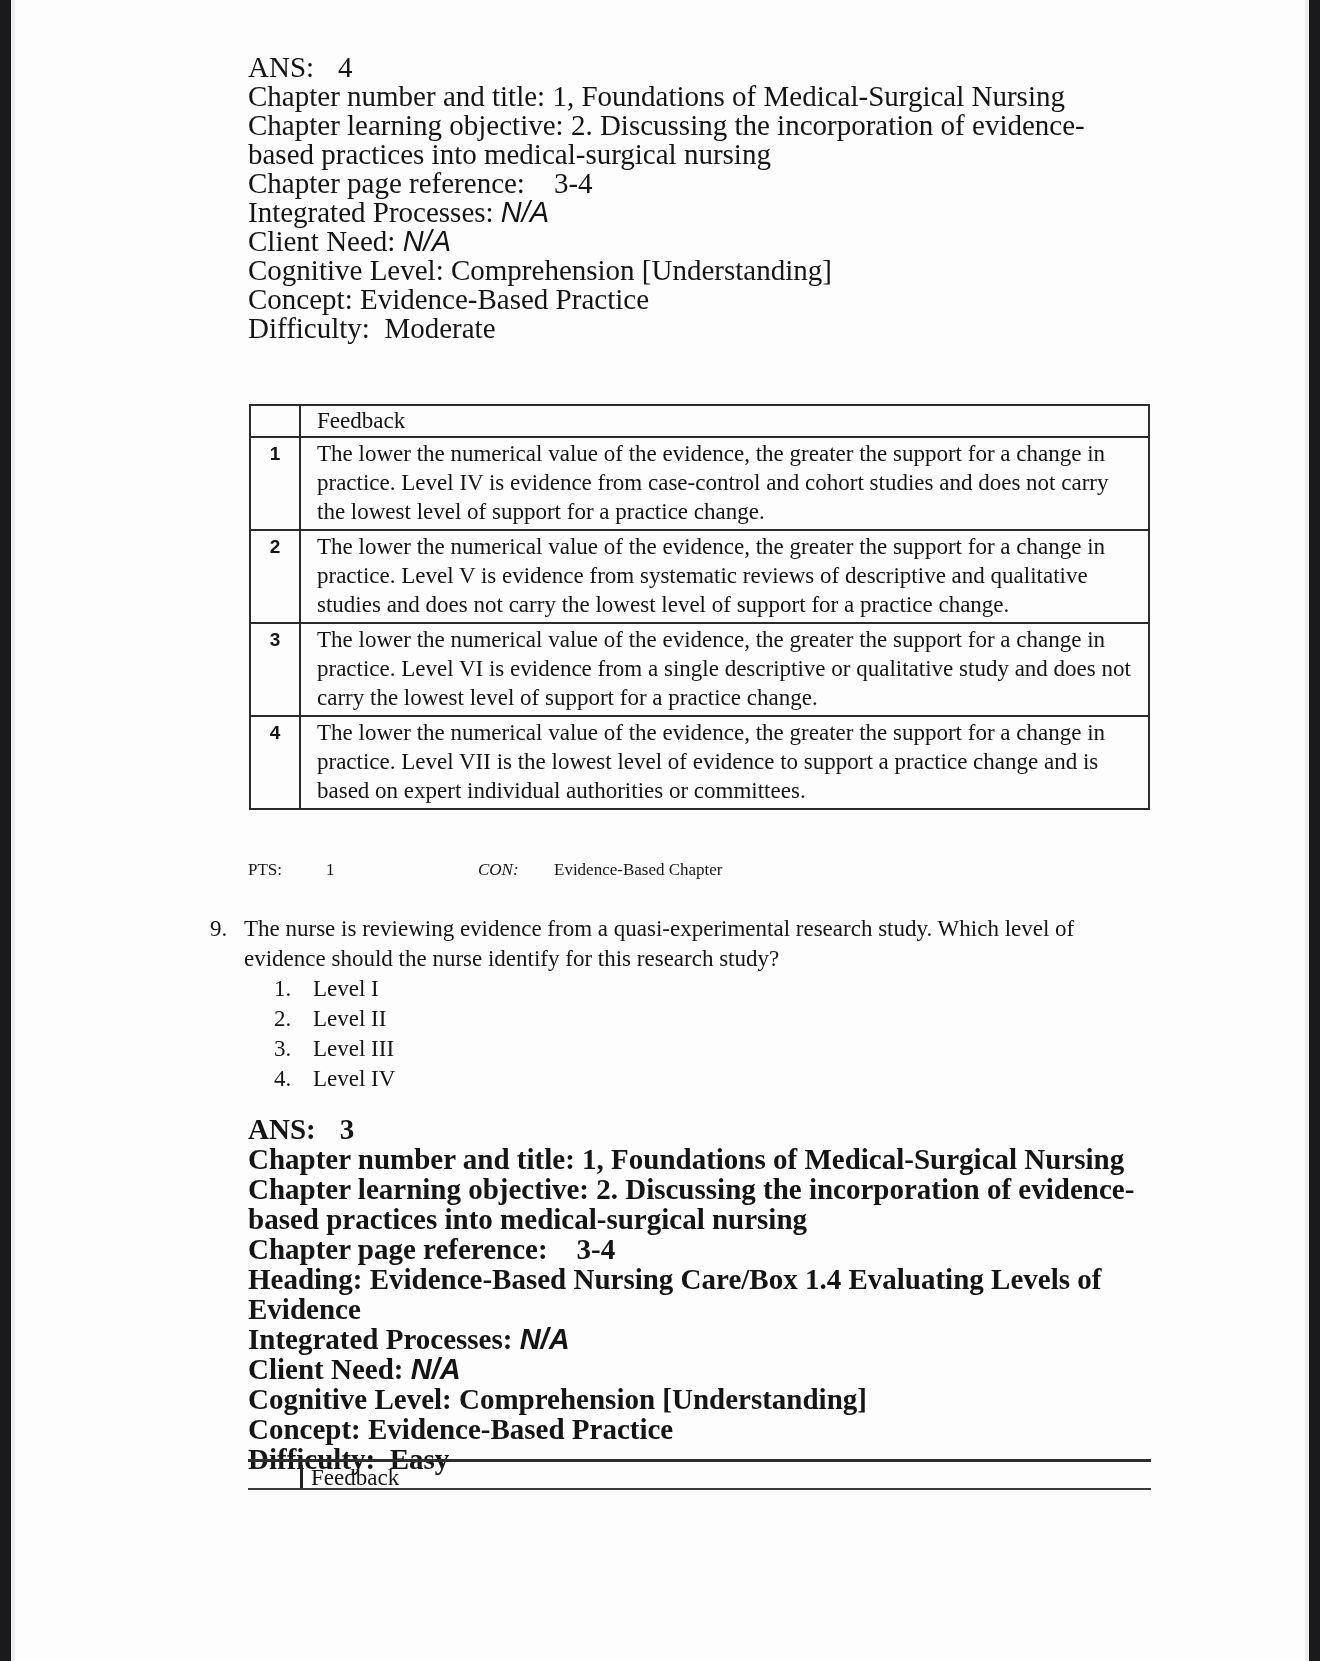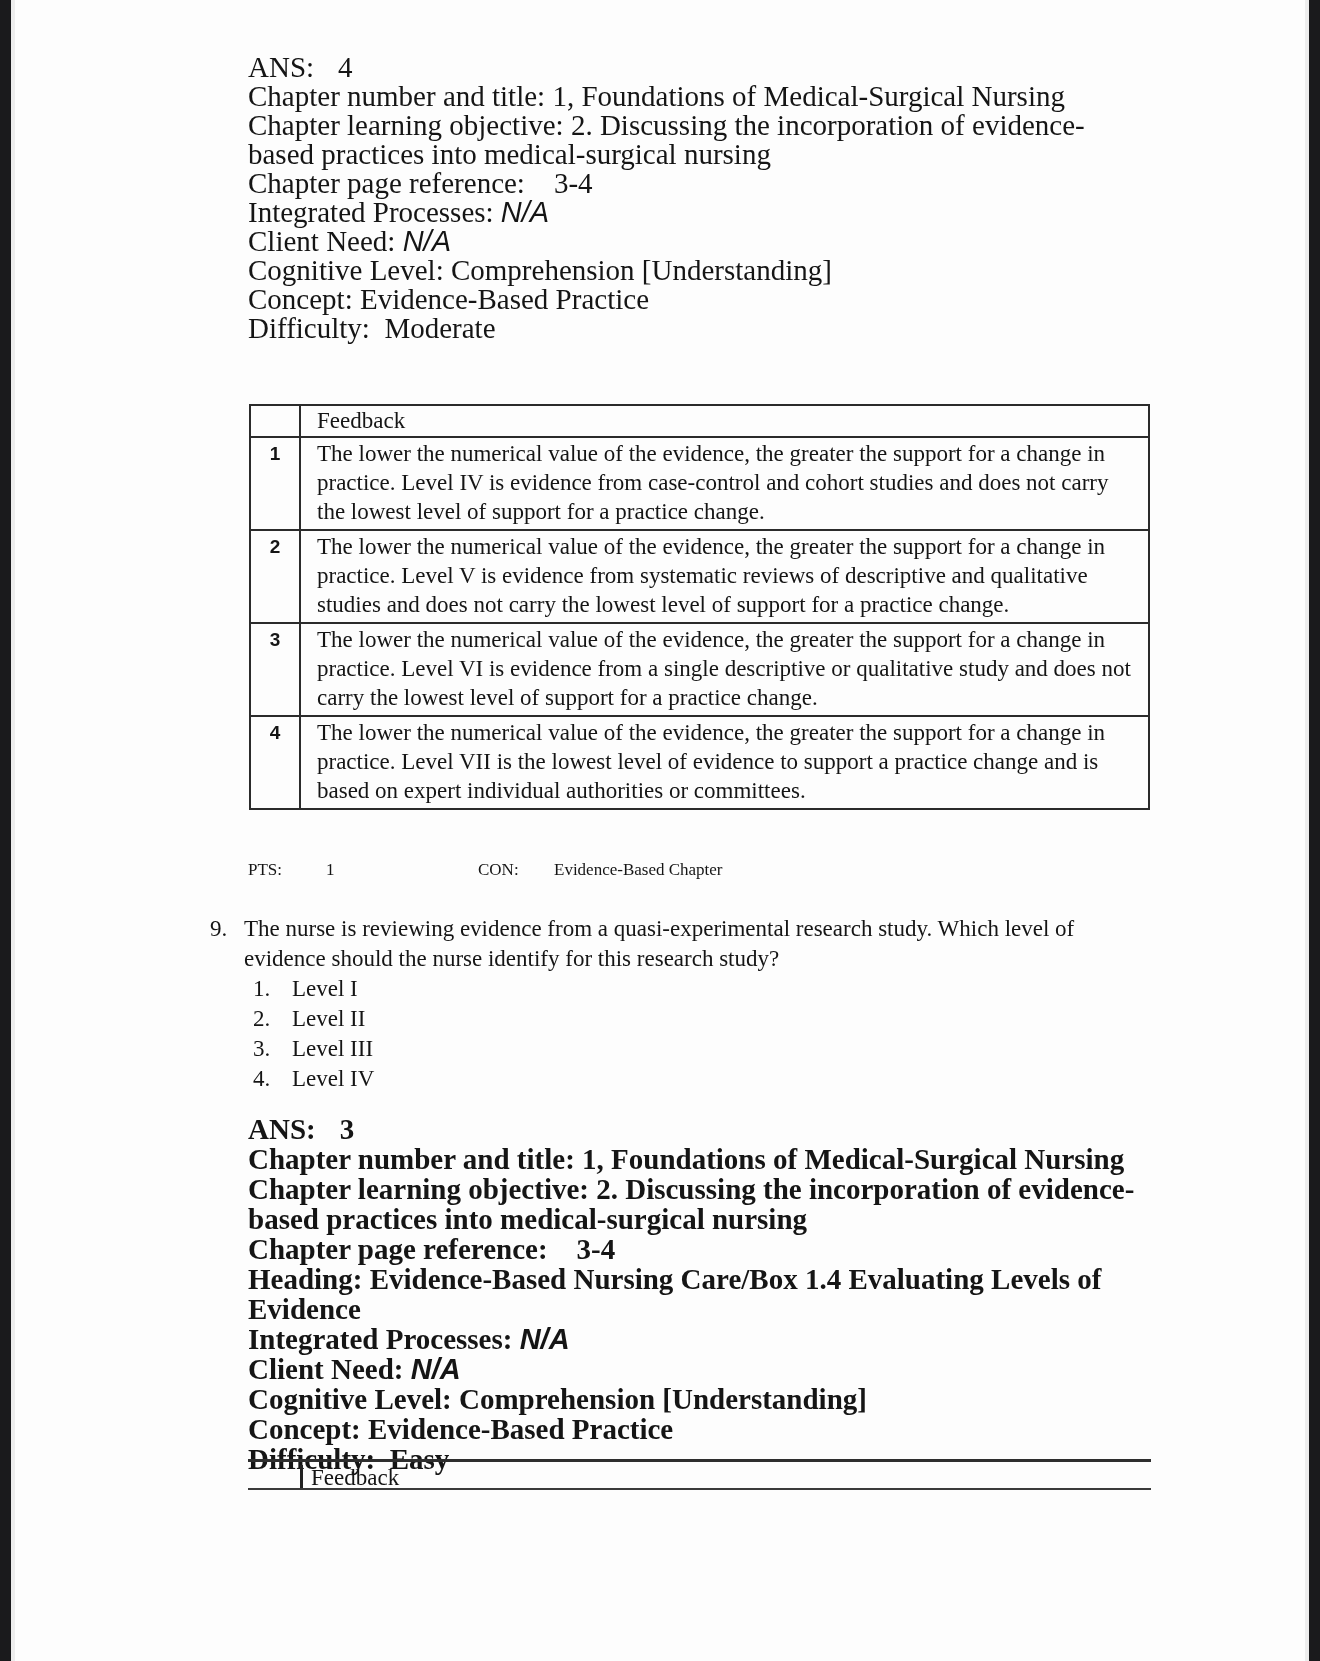--- a/index.html
+++ b/index.html
@@ -36,28 +36,28 @@
     font-family: "Liberation Sans", "DejaVu Sans", sans-serif; font-weight: bold;
     font-size: 19px; text-align: center; padding-top: 5px; box-sizing: border-box; }
   .ttext { flex: 1; font-size: 23px; line-height: 29px; padding: 1px 6px 3px 16px; }
   .thead .ttext { line-height: 27px; padding-bottom: 2px; }
 
   
   .pts-line { position: absolute; left: 248px; top: 860px; width: 700px; height: 30px; font-size: 17px; }
   .pts-line span { position: absolute; top: 0; white-space: nowrap; }
   .pts-label { left: 0; }
   .pts-value { left: 78px; }
-  .con-label { left: 230px; }
+  .con-label { left: 230px; font-style: italic; }
   .con-value { left: 306px; }
 
   
   .question { position: absolute; left: 210px; top: 914px; width: 940px; font-size: 23px; line-height: 30px; }
   .qnum { position: absolute; left: 0; top: 0; }
   .qtext { margin-left: 34px; width: 884px; }
-  .opts { margin-left: 43px; }
+  .opts { margin-left: 64px; }
   .opt { line-height: 30px; }
   .onum { display: inline-block; width: 39px; }
 
   
   .bottom-frag { position: absolute; left: 248px; top: 1459px; width: 903px; height: 31px;
     border-top: 3px solid #2e2e2e; border-bottom: 2px solid #3a3a3a; box-sizing: border-box; }
   .frag-tick { position: absolute; left: 52px; top: 3px; bottom: 0; width: 3px; background: #222; }
   .frag-label { position: absolute; left: 63px; top: 3px; font-size: 23px; }
 </style>
 </head>

